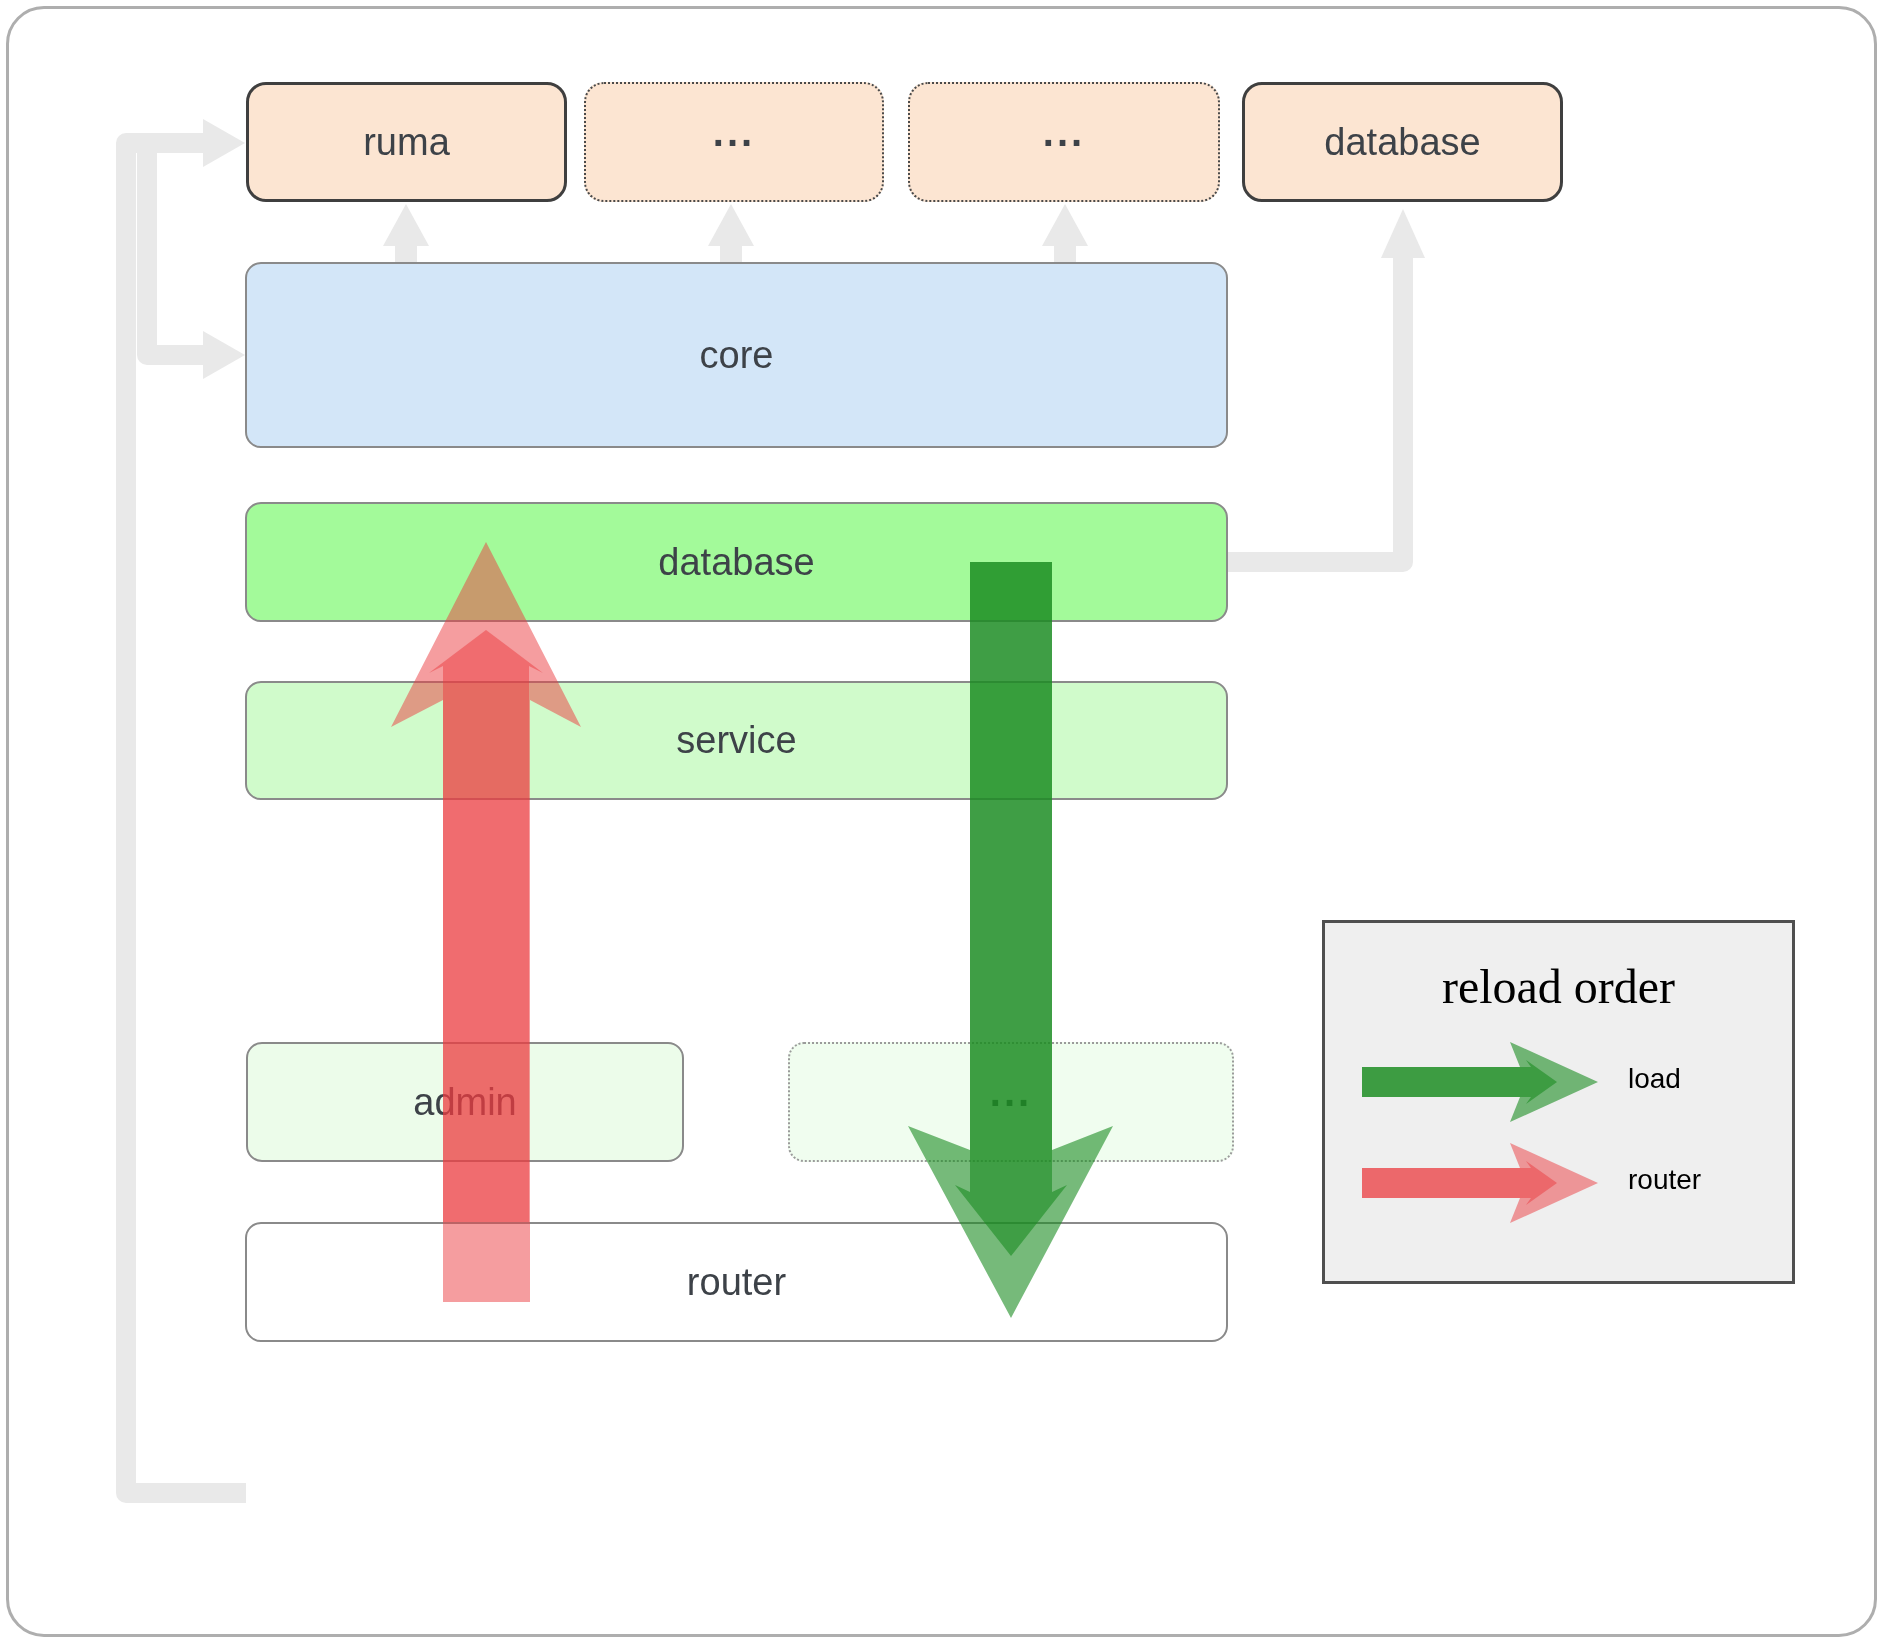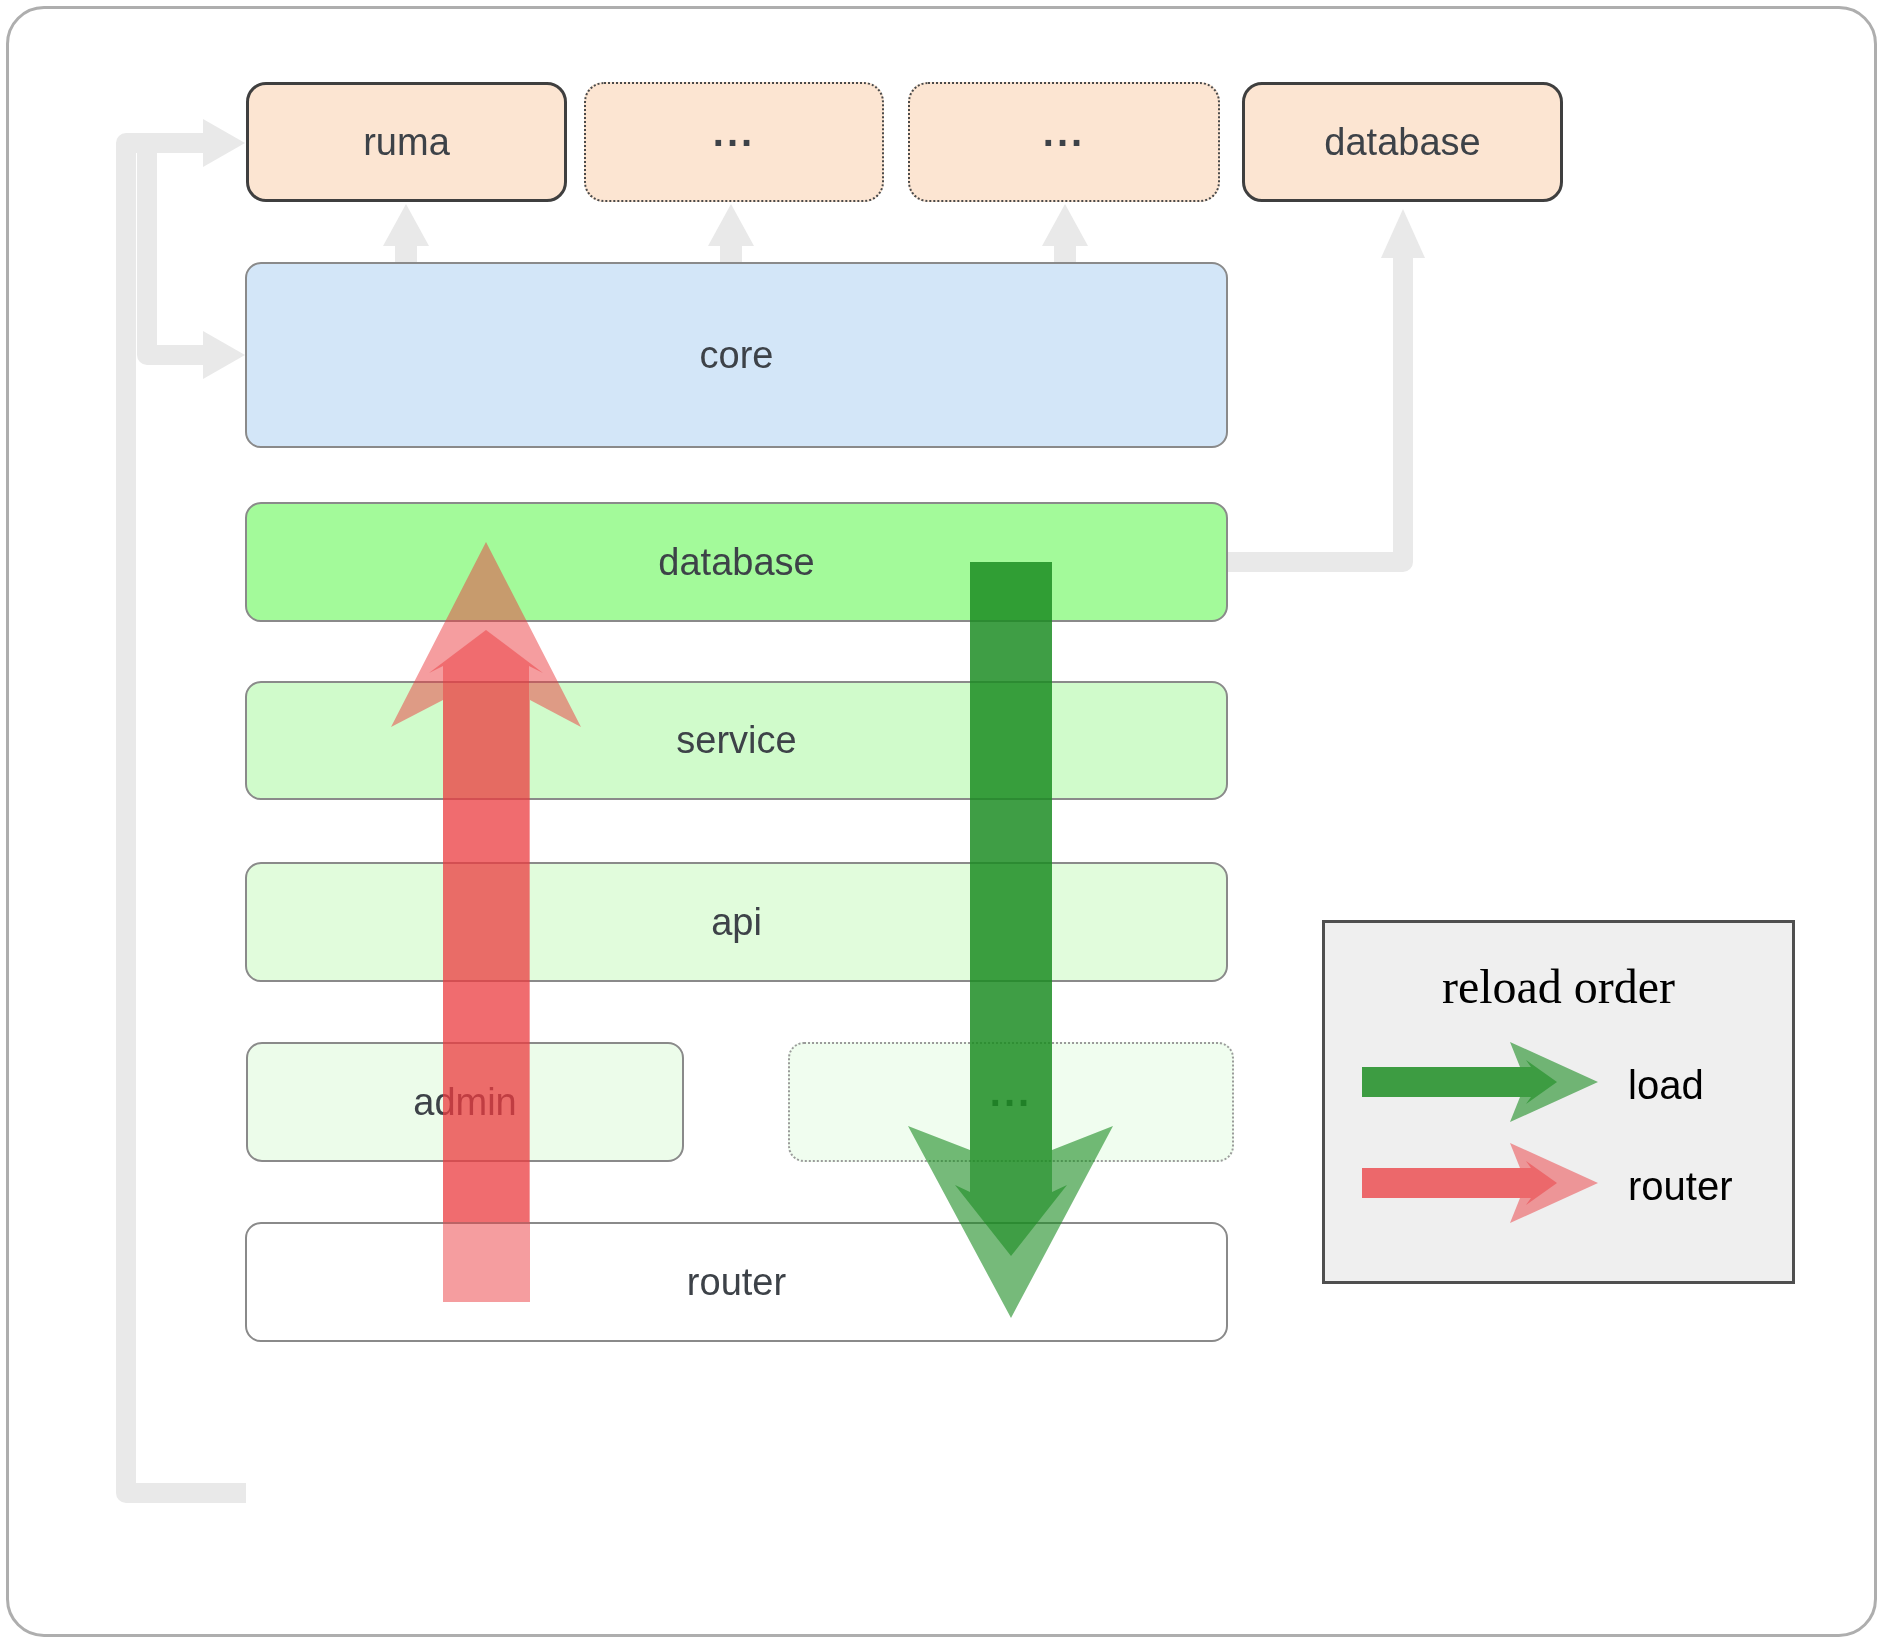--- a/index.html
+++ b/index.html
@@ -48,21 +48,21 @@
   #box-conduwuit .label{color:#ffffff;font-size:42px;font-weight:600;}
   
   #legend{
     position:absolute;z-index:1;left:1322px;top:920px;width:473px;height:364px;
     background:var(--legend_bg);border:3px solid var(--legend_border);box-sizing:border-box;
   }
   #legend-title{
     position:absolute;left:0;top:36px;width:100%;text-align:center;
     font-size:48px;color:#000000;font-family:Liberation Serif, serif;
   }
-  .legend-item-label{position:absolute;left:303px;font-size:40px;color:#000000;}
+  .legend-item-label{position:absolute;left:303px;font-size:28px;color:#000000;}
   #legend-load-label{top:140px;}
   #legend-unload-label{top:241px;}
 </style>
 </head>
 <body>
 
 <div id="stage">
 
   <svg id="connector-layer" class="layer" viewBox="0 0 1883 1643">
     <path class="connector-line" d="M246 1493 H126 V143 H205"></path>
@@ -96,23 +96,20 @@
 
   <div class="box" id="box-core">
     <span class="label">core</span>
   </div>
   <div class="box" id="box-database">
     <span class="label">database</span>
   </div>
   <div class="box" id="box-service">
     <span class="label">service</span>
   </div>
-  <div class="box" id="box-api">
-    <span class="label">api</span>
-  </div>
   <div class="box" id="box-admin">
     <span class="label">admin</span>
   </div>
   <div class="box" id="box-admin-dots">
     <span class="label dots-label">...</span>
   </div>
   <div class="box" id="box-router">
     <span class="label">router</span>
   </div>
 

